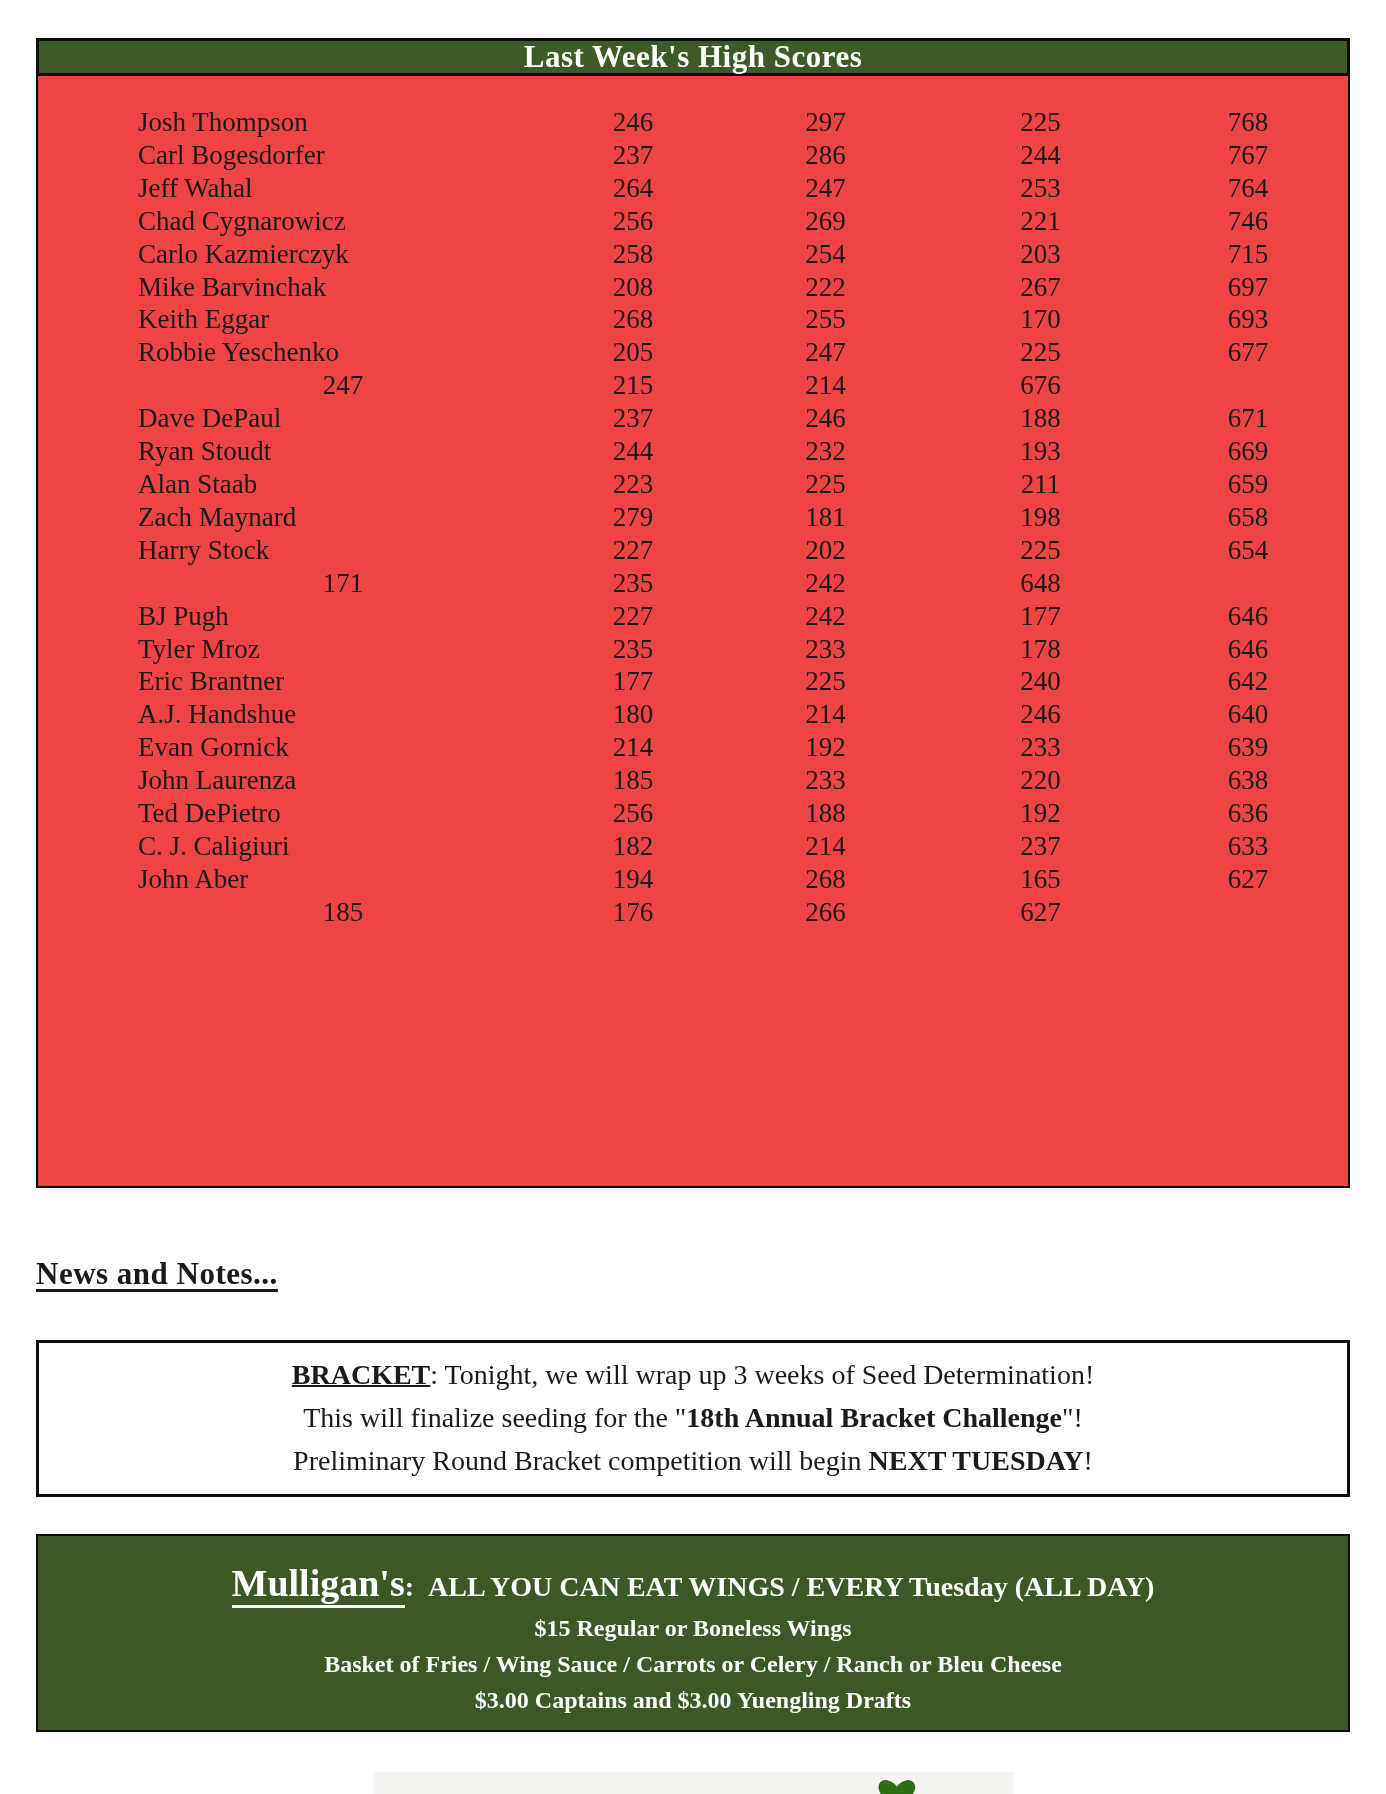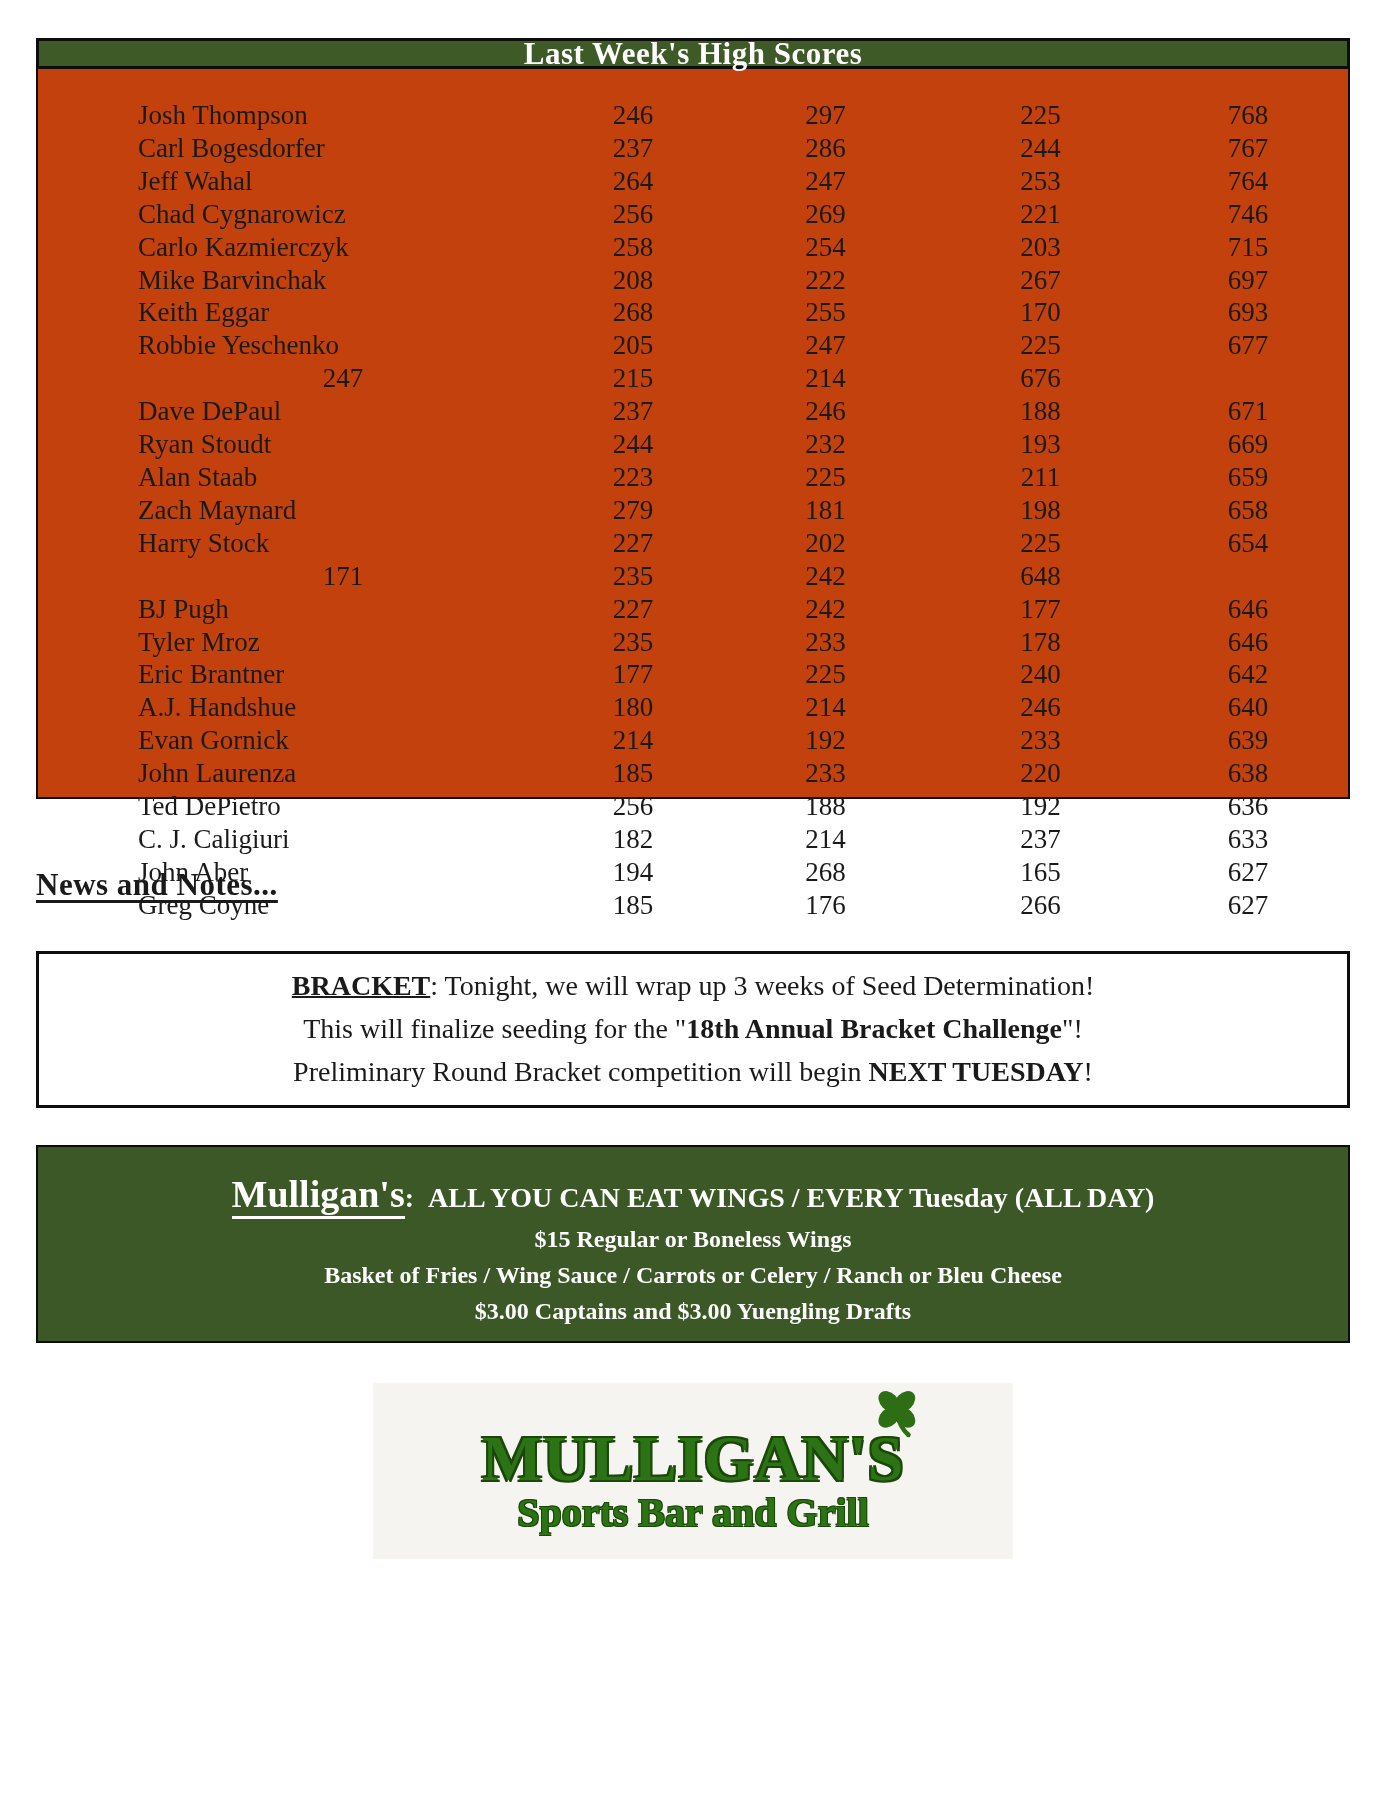--- a/index.html
+++ b/index.html
@@ -11,39 +11,39 @@
     color: #1a1a1a;
     position: relative;
     overflow: hidden;
   }
   .page { padding: 38px 36px 0 36px; }
 
   
   .score-title-bar {
     background: #3d5a27;
     border: 3px solid #0d0d0d;
-    height: 31px;
+    height: 38px;
     display: flex;
     align-items: center;
     justify-content: center;
   }
   .score-title-bar h1 {
     color: #ffffff;
     font-size: 31px;
     font-weight: bold;
     letter-spacing: 0.5px;
   }
 
   
   .score-box {
     border: 2px solid #0d0d0d;
     border-top: none;
-    background: #c2410c;
+    background: #ef4444;
     padding: 30px 0 22px 0;
-    height: 730px;
+    height: 1112px;
   }
   .score-row {
     display: grid;
     grid-template-columns: 100px 410px 170px 215px 215px 200px;
     line-height: 32.9px;
     font-size: 27px;
   }
   .score-row .name { text-align: left; }
   .score-row .num { text-align: center; font-variant-numeric: tabular-nums; }
 
@@ -336,21 +336,20 @@
         <div class="score-row">
       <span class="spacer"></span>
       <span class="name">John Aber</span>
       <span class="num">194</span>
       <span class="num">268</span>
       <span class="num">165</span>
       <span class="num">627</span>
     </div>
         <div class="score-row">
       <span class="spacer"></span>
-      <span class="name">Greg Coyne</span>
       <span class="num">185</span>
       <span class="num">176</span>
       <span class="num">266</span>
       <span class="num">627</span>
     </div>
       </div>
   </div>
 
   <h2 class="news-heading">News and Notes...</h2>
 

